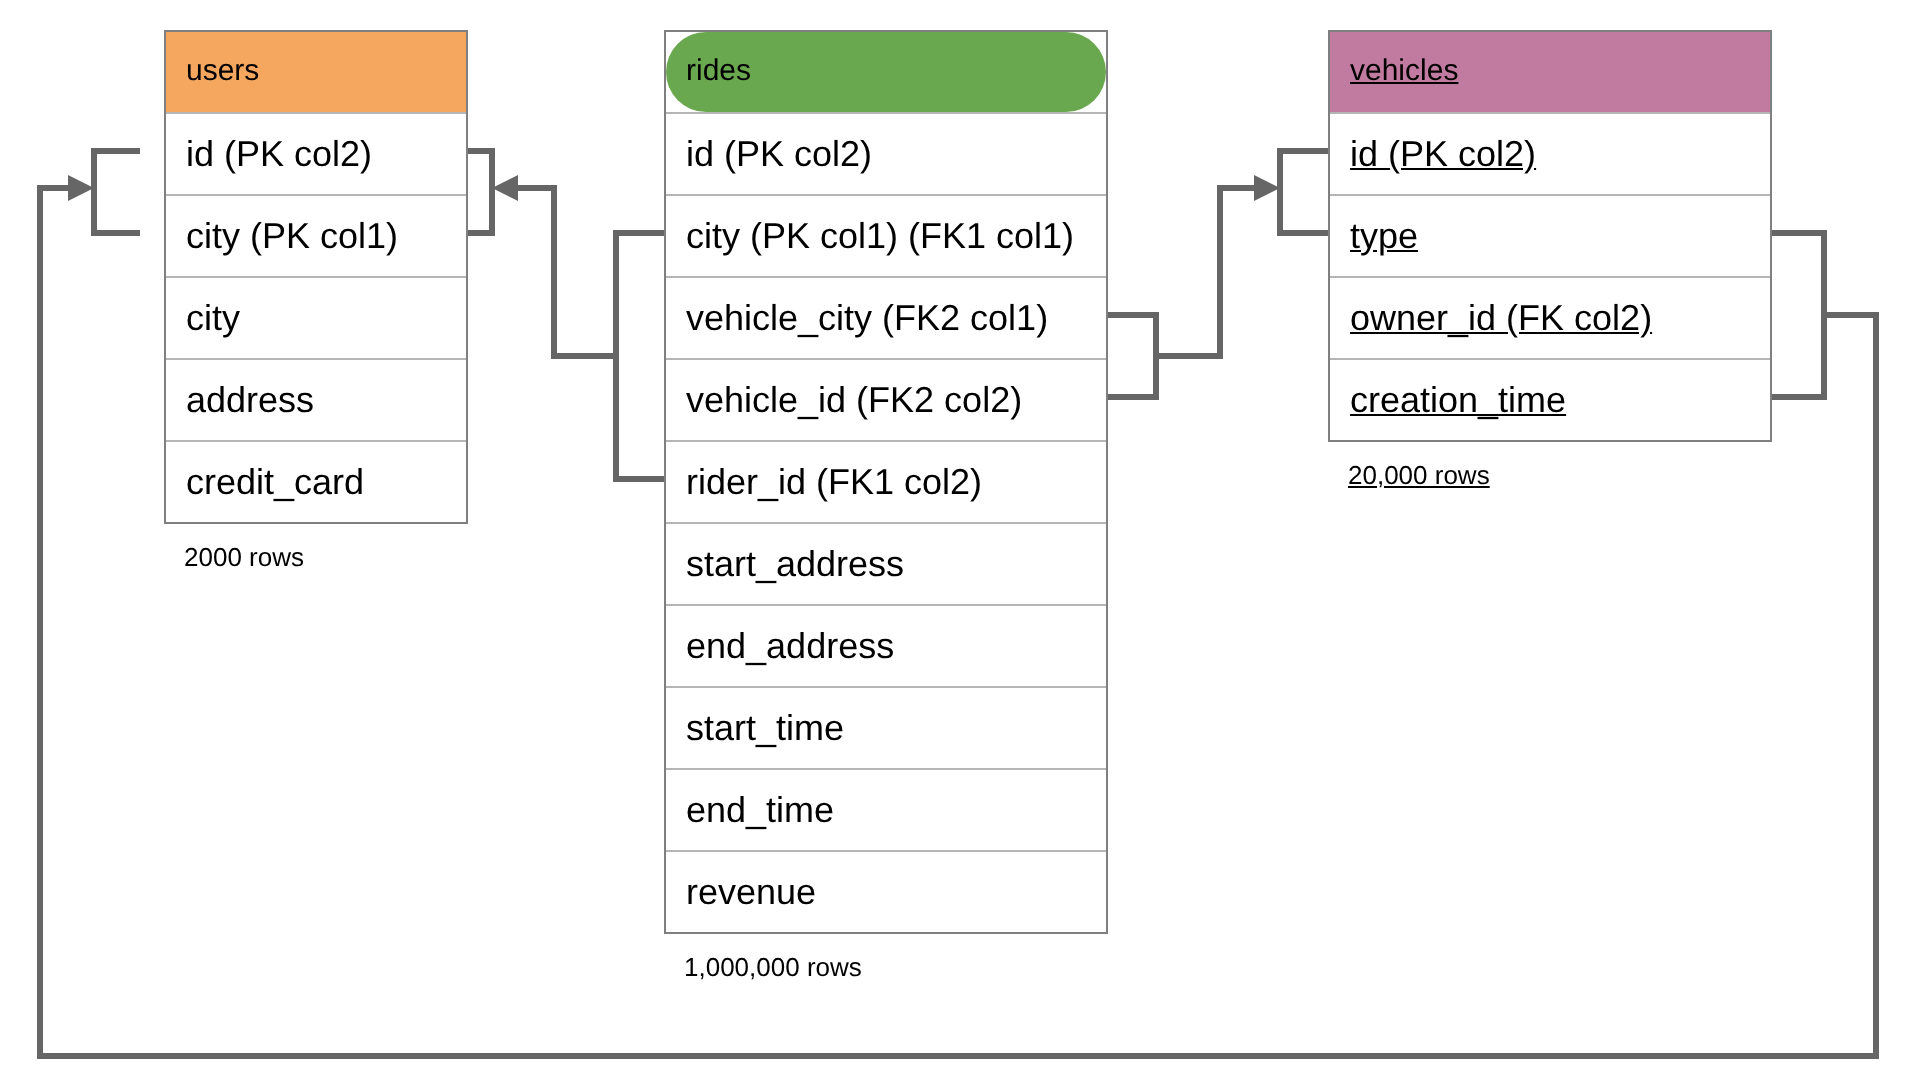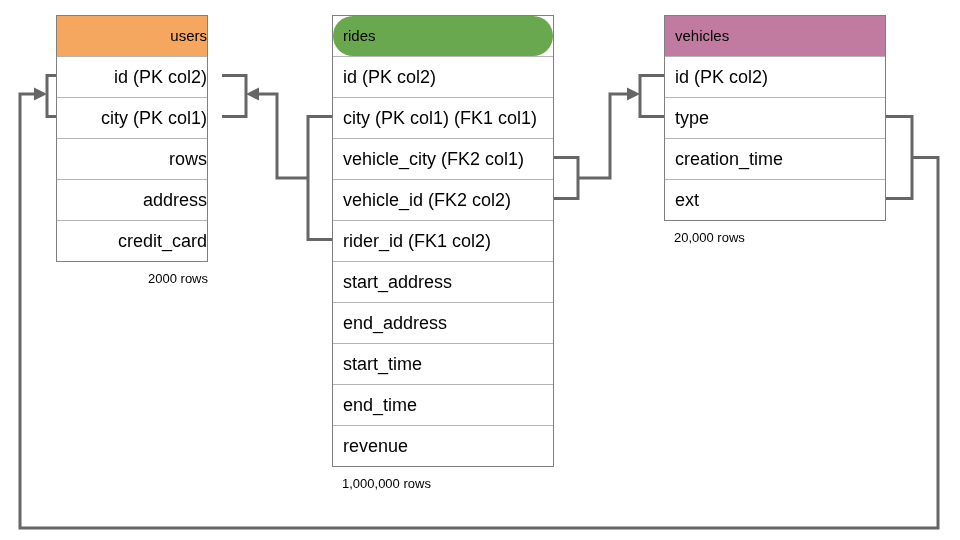--- a/index.html
+++ b/index.html
@@ -46,23 +46,23 @@
   .table-row:first-of-type {
     border-top: 1px solid #8f8f8f;
   }
   .table-caption {
     margin-top: 9px;
     padding-left: 10px;
     font-size: 13px;
     color: #000000;
   }
 
-  .users-table    { left: 56px;  top: 15px; width: 152px; text-align: right; }
+  .users-table    { left: 82px;  top: 15px; width: 152px; }
   .rides-table    { left: 332px; top: 15px; width: 222px; }
-  .vehicles-table { left: 664px; top: 15px; width: 222px; }
+  .vehicles-table { left: 664px; top: 15px; width: 222px; text-decoration: underline; }
 
   .rel {
     fill: none;
     stroke: #666666;
     stroke-width: 3;
   }
   .arrowhead {
     fill: #666666;
     stroke: none;
   }
@@ -88,21 +88,21 @@
     <path class="rel" d="M912,157.5 H938 V528 H20 V94 H37" style="stroke: rgb(102, 102, 102);"></path>
     <polygon class="arrowhead" points="47,94 34,87.5 34,100.5" style="fill: rgb(102, 102, 102);"></polygon>
     <path class="rel" d="M70,75.5 H47 V116.5 H70" style="stroke: rgb(102, 102, 102);"></path>
   </svg>
 
   <div class="db-table users-table">
     <div class="table-box">
       <div class="table-header" style="background-color: rgb(246, 167, 95);">users</div>
       <div class="table-row">id (PK col2)</div>
       <div class="table-row">city (PK col1)</div>
-      <div class="table-row">rows</div>
+      <div class="table-row">city</div>
       <div class="table-row">address</div>
       <div class="table-row">credit_card</div>
     </div>
     <div class="table-caption">2000 rows</div>
   </div>
 
   <div class="db-table rides-table">
     <div class="table-box">
       <div class="table-header" style="background-color: rgb(106, 168, 79); border-radius: 20px;">rides</div>
       <div class="table-row">id (PK col2)</div>
@@ -117,19 +117,19 @@
       <div class="table-row">revenue</div>
     </div>
     <div class="table-caption">1,000,000 rows</div>
   </div>
 
   <div class="db-table vehicles-table">
     <div class="table-box">
       <div class="table-header" style="background-color: rgb(194, 123, 160);">vehicles</div>
       <div class="table-row">id (PK col2)</div>
       <div class="table-row">type</div>
+      <div class="table-row">owner_id (FK col2)</div>
       <div class="table-row">creation_time</div>
-      <div class="table-row">ext</div>
     </div>
     <div class="table-caption">20,000 rows</div>
   </div>
 
 </div>
 
 </body></html>

